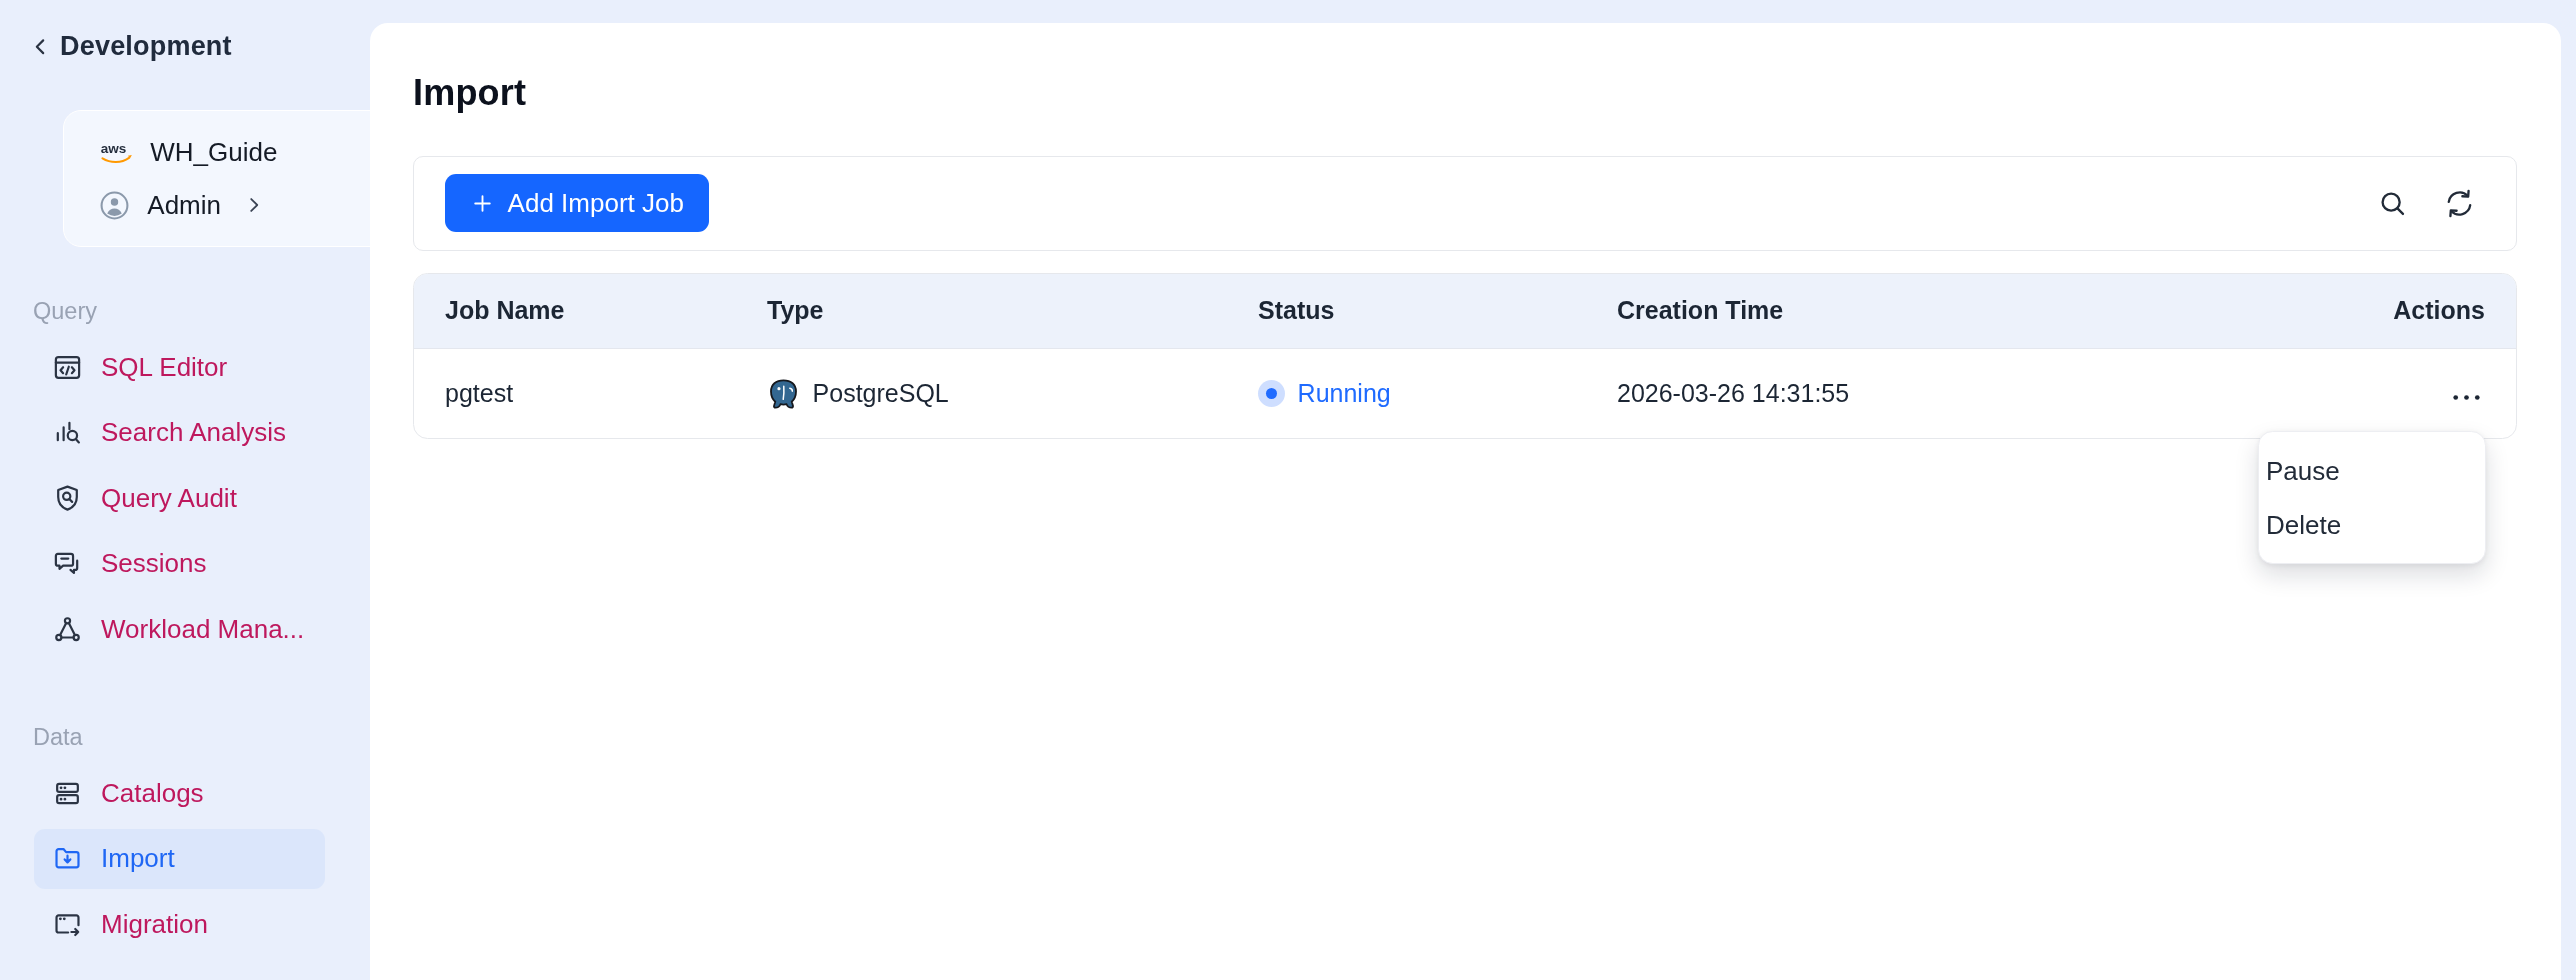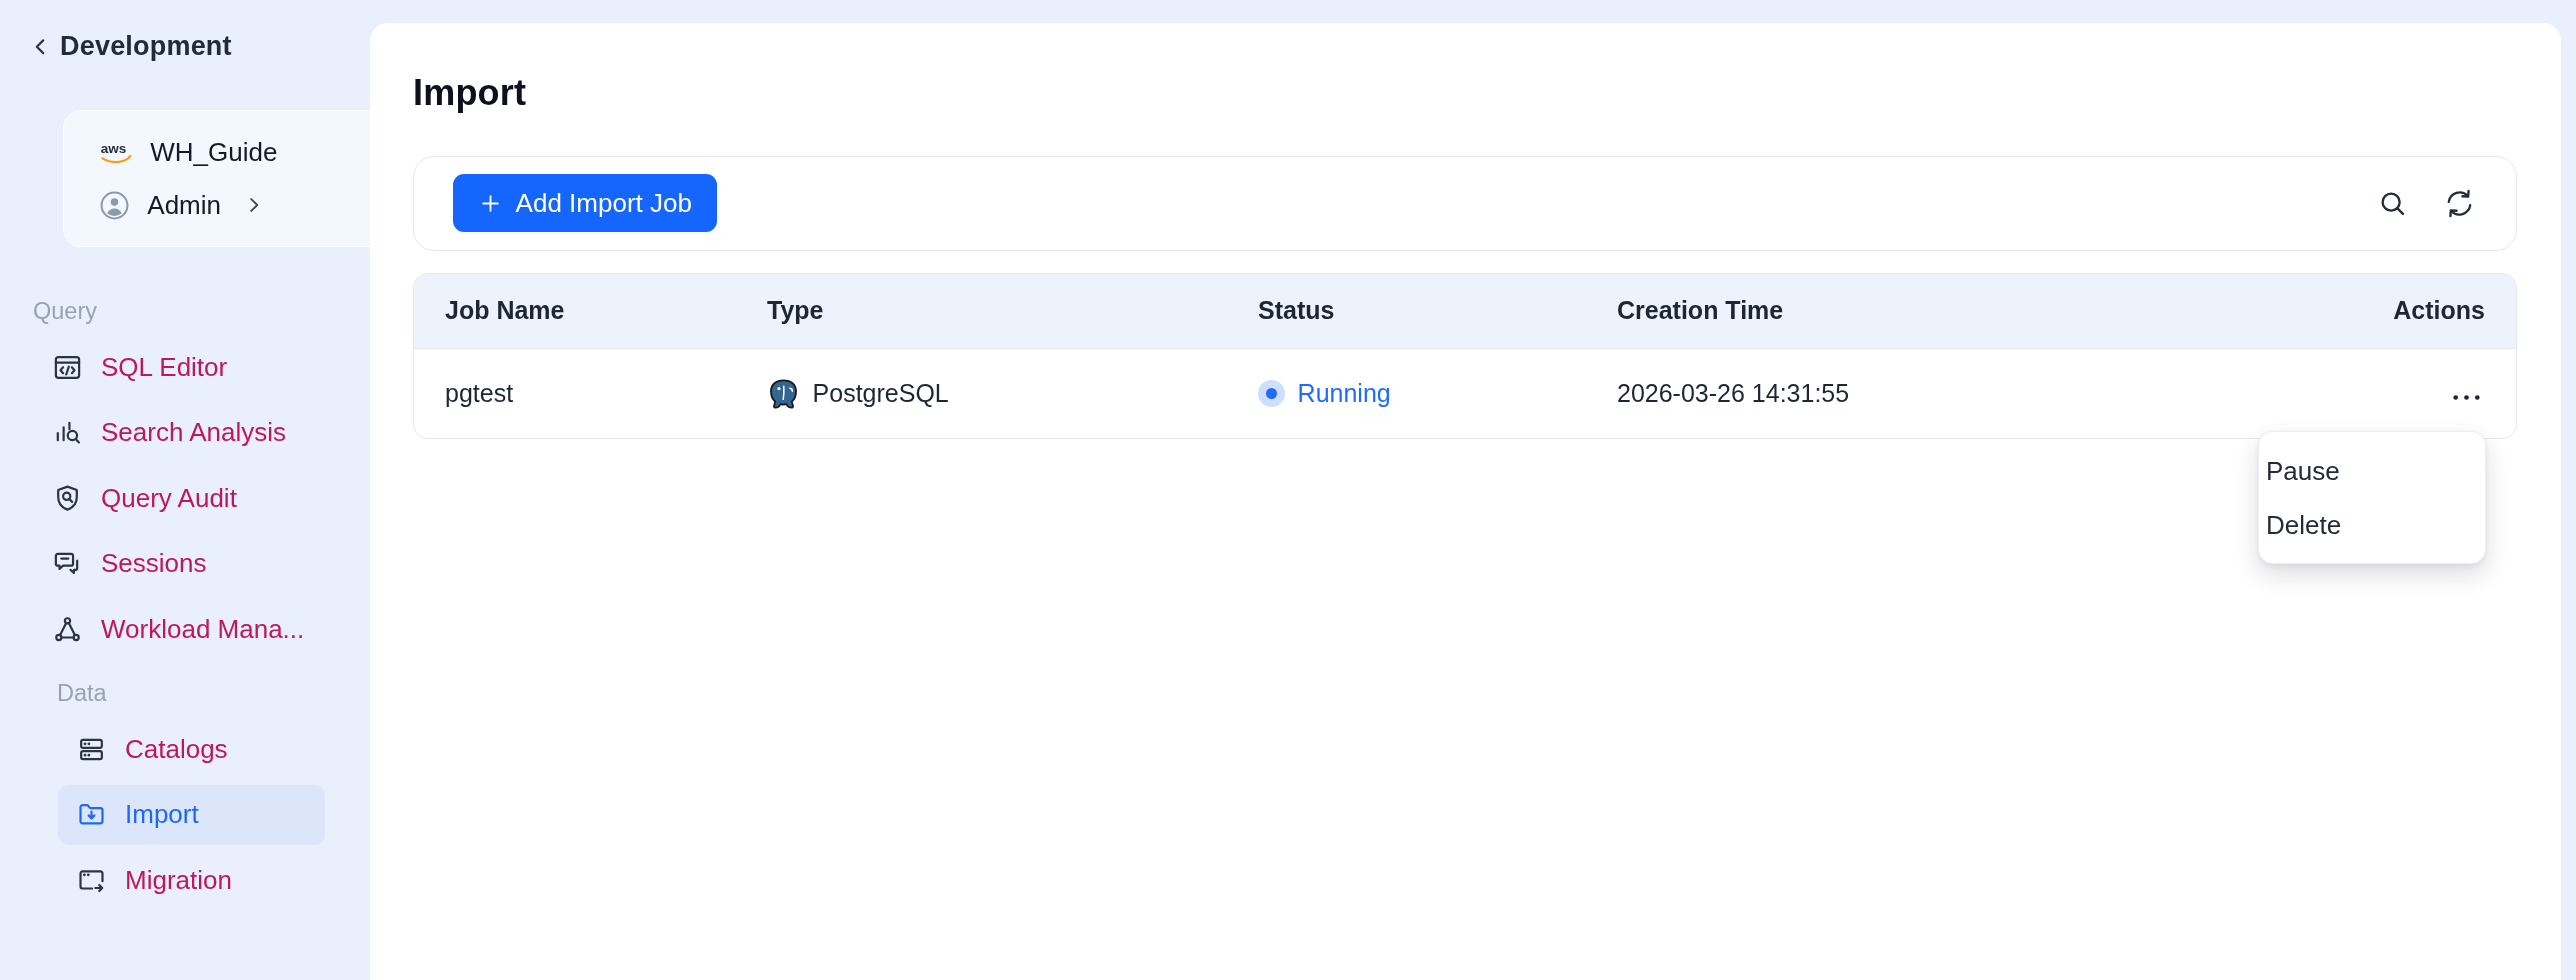--- a/index.html
+++ b/index.html
@@ -21,41 +21,41 @@
     position:absolute; left:19px; top:110px; width:327px; height:137px;
     background:#F3F7FE; border:1.8px solid #FFFFFF; border-radius:18px;
     padding:14.5px 0 14.5px 34px; display:flex; flex-direction:column; justify-content:space-around;margin-left:44px;
   }
   .ws-row { display:flex; align-items:center; gap:16.3px; height:49px; cursor:pointer; }
   .ws-name { font-size:26px; color:#151B26; font-weight:500; }
   .ws-chevron { width:22px; height:22px; color:#3A4354; margin-left:5.4px; }
 
   .nav-label { margin:0 0 12.6px 33px; font-size:23.5px; color:#99A2B3; font-weight:500; }
   .nav-query { position:absolute; top:298px; left:0; right:0; }
-  .nav-data  { position:absolute; top:680px; left:0; right:0;margin-left:24px; }
+  .nav-data  { position:absolute; top:724px; left:0; right:0; }
   .nav-item {
     display:flex; align-items:center; gap:18px; height:60px; margin:0 14.5px 5.4px 34px;
     padding-left:18px; border-radius:11px; cursor:pointer;
     font-size:26px; color:#be185d; font-weight:400;
   }
   .nav-item .nico { width:31px; height:31px; flex:0 0 31px; color:#2B3444; display:flex; }
   .nav-item.active { background:#DBE6FB; color:#1F67F4; margin-right:45px; }
   .nav-item.active .nico { color:#1F67F4; }
 
   
   .panel {
     position:absolute; left:370px; top:22.6px; width:2191px; height:958px;
     background:#FFFFFF; border-radius:18px 18px 0 0;
     padding:49px 44px 0 43px;
   }
   .page-title { font-size:36px; font-weight:700; color:#0C111D; letter-spacing:0.2px; }
 
   .toolbar-card {
-    margin-top:42px; height:95px; border:1.8px solid #E6E8EC; border-radius:21px;
-    display:flex; align-items:center; justify-content:space-between; padding:0 40px 0 39px;
+    margin-top:42px; height:95px; border:1.8px solid #E6E8EC; border-radius:10px;
+    display:flex; align-items:center; justify-content:space-between; padding:0 40px 0 31px;
     background:#fff;
   }
   .add-btn {
     display:flex; align-items:center; gap:12.6px; height:58px; padding:0 25px;
     background:#1566FF; color:#FFFFFF; border:none; border-radius:11px;
     font-size:26px; font-family:inherit; cursor:pointer; font-weight:400;
   }
   .toolbar-icons { display:flex; align-items:center; gap:33px; }
   .icon-btn { width:34px; height:34px; background:none; border:none; color:#222B38; cursor:pointer; padding:0; display:flex; align-items:center; justify-content:center; }
 

